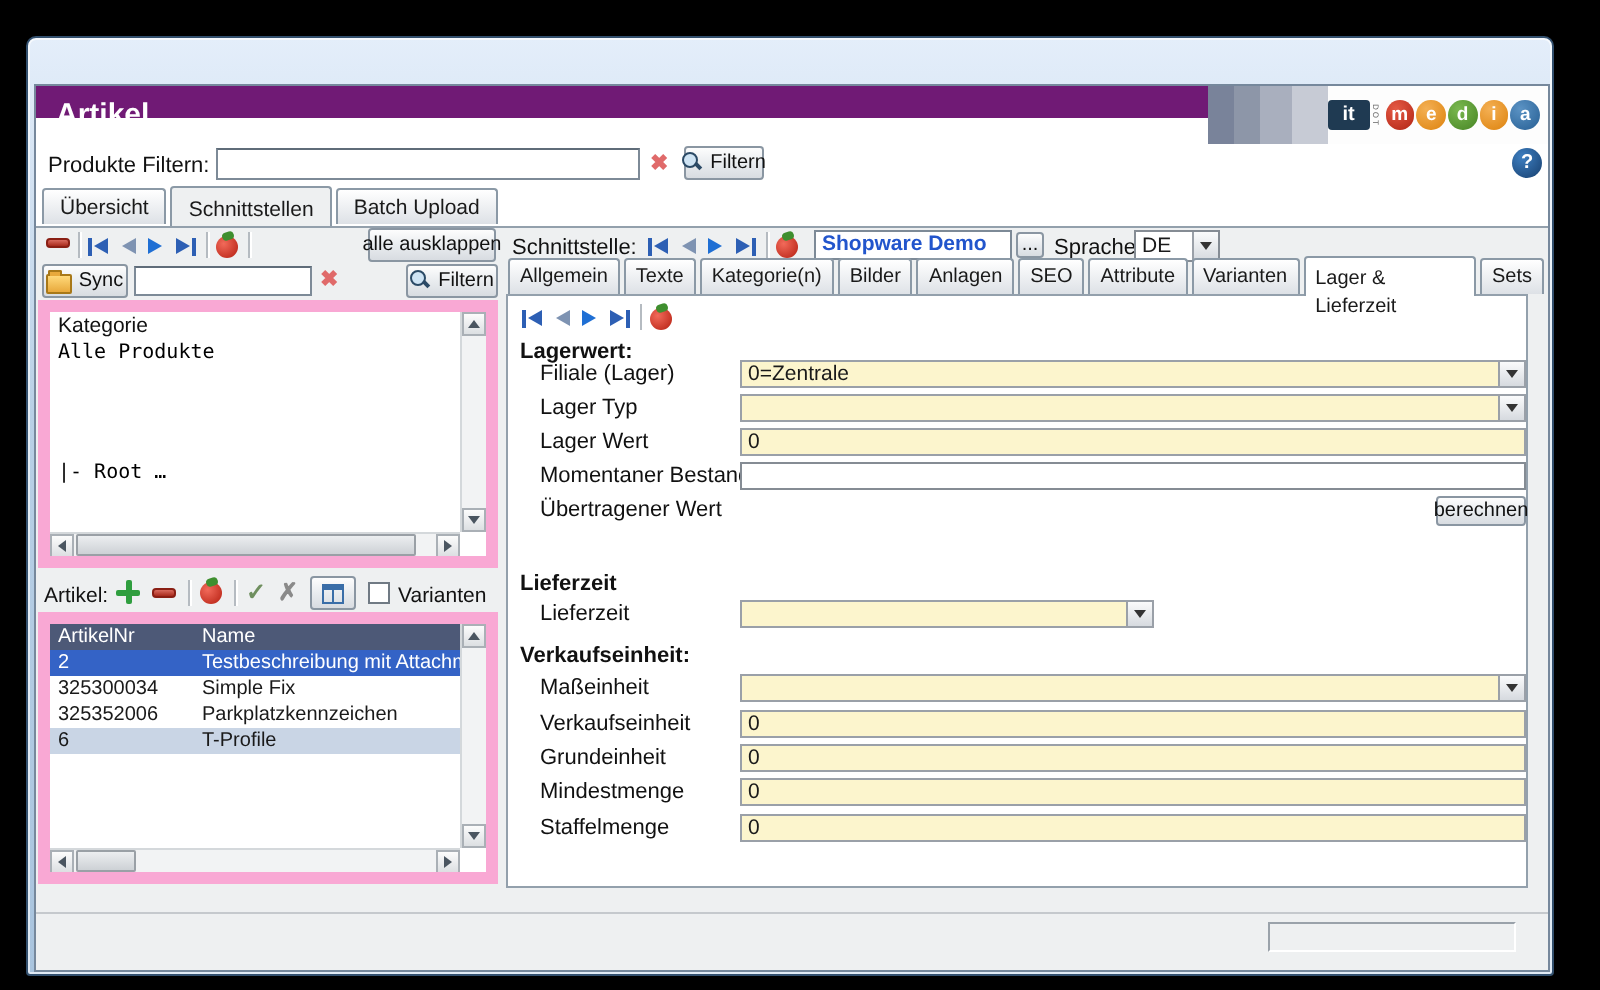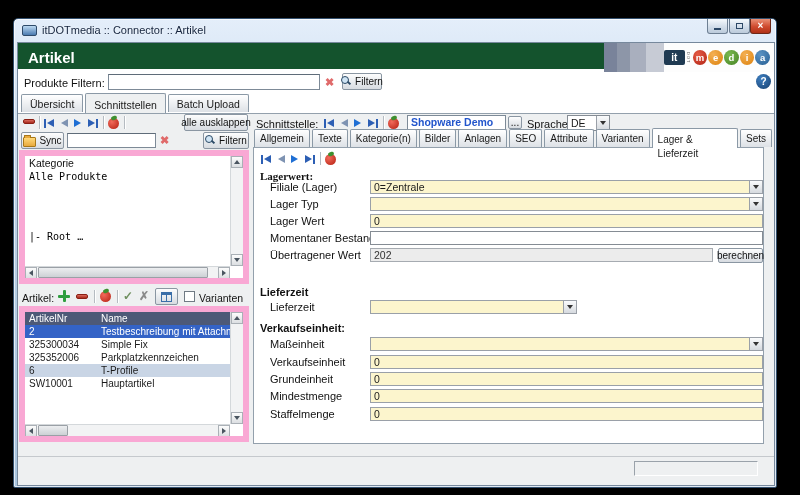--- a/index.html
+++ b/index.html
@@ -22,21 +22,21 @@
   .wbtn.close { right:5px; background:linear-gradient(#eb9177,#cf4a2e 55%,#b03118); border-color:#6d2818;
     color:#fff; font-size:10px; font-weight:bold; line-height:12px; }
   .g-min { width:7px; height:2px; background:#2c4866; margin-top:5px; }
   .g-max { width:7px; height:6px; border:1.5px solid #2c4866; background:transparent; }
 
   
   .content { position:absolute; left:4px; top:24px; width:756px; height:442px; background:#fff;
     box-shadow:0 0 0 1px #76889c; overflow:hidden; }
 
   
-  .hbar { position:absolute; left:0; top:0; width:756px; height:26px; background:#14532d; }
+  .hbar { position:absolute; left:0; top:0; width:756px; height:16px; background:#701a75; }
   .hbar .htitle { position:absolute; left:10px; top:6px; color:#fff; font-size:15px; font-weight:bold; }
   .stripe { position:absolute; top:0; height:29px; }
   .s1 { left:586px; width:13px; background:#79839a; } .s2 { left:599px; width:13px; background:#8d96a8; }
   .s3 { left:612px; width:16px; background:#a9afbe; } .s4 { left:628px; width:18px; background:#c7cbd5; }
   .logoarea { position:absolute; left:646px; top:0; width:110px; height:29px; background:#fdfdfd;
     display:flex; align-items:center; justify-content:flex-end; padding-right:4px; }
   .logo-it { width:21px; height:15px; background:#1f3a52; color:#fff; font-size:10px; font-weight:bold;
     display:flex; align-items:center; justify-content:center; border-radius:2px; }
   .logo-dot { writing-mode:vertical-rl; font-size:4px; color:#666; letter-spacing:1px; margin:0 1px; }
   .logo-c { width:15px; height:15px; border-radius:50%; color:#fff; font-size:9.5px; font-weight:bold;
@@ -147,31 +147,20 @@
   .statusbar { position:absolute; left:0; top:413px; width:756px; height:29px; background:#eef0f1; border-top:1px solid #c5c9cd; }
   .statuscell { position:absolute; left:616px; top:4px; width:124px; height:15px; background:#eef0f1;
     border:1px solid; border-color:#9aa2aa #ffffff #ffffff #9aa2aa; }
 </style>
 </head>
 <body>
 
 <div id="canvas">
   <div class="frame">
 
-    <div class="titlebar">
-      <span class="app-ic"></span>
-      <span class="wtitle">itDOTmedia :: Connector :: Artikel</span>
-      <span class="wbtn min">
-          <span class="g-min"></span>
-        </span>
-      <span class="wbtn max">
-          <span class="g-max"></span>
-        </span>
-      <span class="wbtn close">×</span>
-    </div>
 
     <div class="content">
 
       <div class="hbar">
         <span class="htitle">Artikel</span>
         <div class="stripe s1"></div>
         <div class="stripe s2"></div>
         <div class="stripe s3"></div>
         <div class="stripe s4"></div>
         <div class="logoarea">
@@ -275,24 +264,20 @@
           <span class="cel2">Simple Fix</span>
         </div>
         <div class="trow" style="top:39px;">
           <span class="cel1">325352006</span>
           <span class="cel2">Parkplatzkennzeichen</span>
         </div>
         <div class="trow hl" style="top:52px;">
           <span class="cel1">6</span>
           <span class="cel2">T-Profile</span>
         </div>
-        <div class="trow" style="top:65px;">
-          <span class="cel1">SW10001</span>
-          <span class="cel2">Hauptartikel</span>
-        </div>
         <div class="sb-track-v" style="right:0; top:0; width:13px; bottom:12px;">
           <span class="sb-btn" style="left:0; top:0;">
               <span class="ar up"></span>
             </span>
           <span class="sb-btn" style="left:0; bottom:0;">
               <span class="ar dn"></span>
             </span>
         </div>
         <div class="sb-track-h" style="left:0; bottom:0; right:13px; height:12px;">
           <span class="sb-btn" style="left:0; top:0;">
@@ -334,21 +319,21 @@
       </div>
 
       <div class="panel">
         <span class="nav dir-l b-l c-first" style="left:6px; top:5px;"></span>
         <span class="nav dir-l c-prev" style="left:20px; top:5px;"></span>
         <span class="nav dir-r c-next" style="left:34px; top:5px;"></span>
         <span class="nav dir-r b-r c-last" style="left:48px; top:5px;"></span>
         <span class="sep" style="left:66px; top:4px;"></span>
         <span class="berry" style="left:71px; top:6px;"></span>
 
-        <span class="shead" style="left:6px; top:22px;font-family:Liberation Serif, serif;">Lagerwert:</span>
+        <span class="shead" style="left:6px; top:22px;">Lagerwert:</span>
 
         <span class="lbl" style="left:16px; top:33px;">Filiale (Lager)</span>
         <div class="fld yellow" style="left:116px; top:32px; width:393px;">
           <span>0=Zentrale</span>
           <span class="cmb-btn"></span>
         </div>
 
         <span class="lbl" style="left:16px; top:50px;">Lager Typ</span>
         <div class="fld yellow" style="left:116px; top:49px; width:393px;">
           <span></span>
@@ -359,23 +344,20 @@
         <div class="fld yellow" style="left:116px; top:66px; width:393px;">
           <span>0</span>
         </div>
 
         <span class="lbl" style="left:16px; top:84px;">Momentaner Bestand</span>
         <div class="fld white" style="left:116px; top:83px; width:393px;">
           <span></span>
         </div>
 
         <span class="lbl" style="left:16px; top:101px;">Übertragener Wert</span>
-        <div class="fld gray" style="left:116px; top:100px; width:343px;">
-          <span>202</span>
-        </div>
         <div class="btn" style="left:464px; top:100px; width:45px; height:15px;">berechnen</div>
 
         <span class="shead" style="left:6px; top:138px;">Lieferzeit</span>
         <span class="lbl" style="left:16px; top:153px;">Lieferzeit</span>
         <div class="fld yellow" style="left:116px; top:152px; width:207px;">
           <span></span>
           <span class="cmb-btn"></span>
         </div>
 
         <span class="shead" style="left:6px; top:174px;">Verkaufseinheit:</span>

